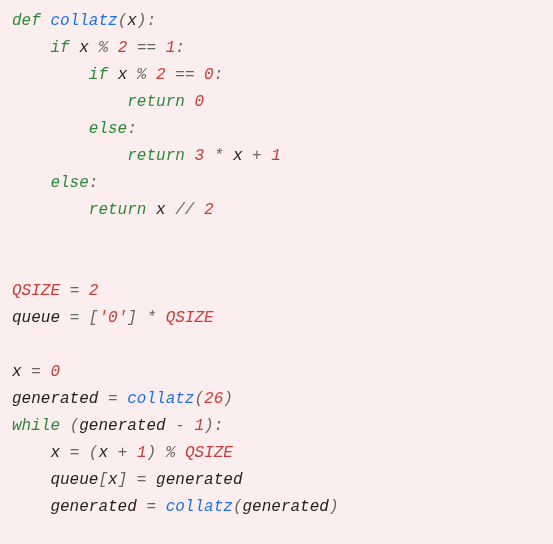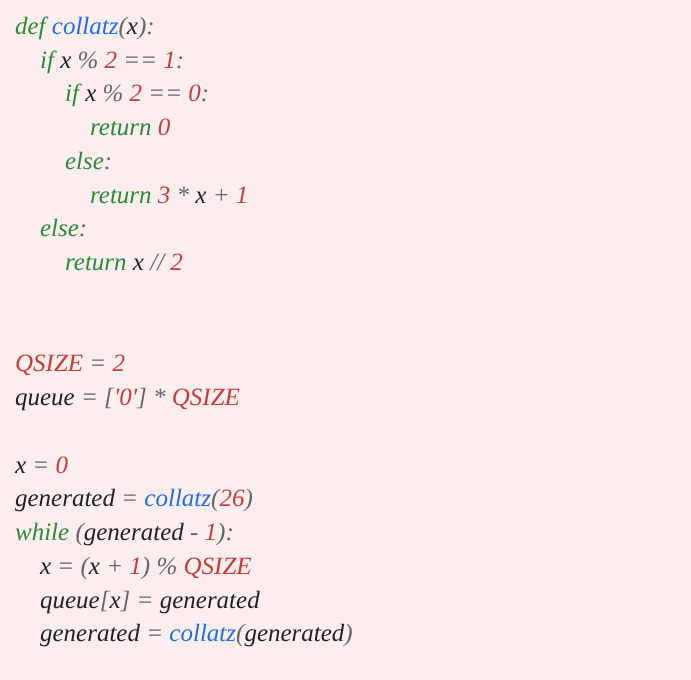--- a/index.html
+++ b/index.html
@@ -6,22 +6,22 @@
     margin: 0;
     padding: 0;
     background: #fceeee;
     width: 553px;
     height: 544px;
     overflow: hidden;
   }
   pre.code {
     margin: 0;
     padding: 8px 12px;
-    font-family: Liberation Serif, serif;
-    font-size: 20px;
+    font-family: Liberation Mono, monospace;
+    font-size: 16px;
     line-height: 27px;
     font-style: italic;
     color: #222;
     white-space: pre;
   }
   .kw   { color: #2b8a3a; }
   .fn   { color: #1f6feb; }
   .id   { color: #222;    }
   .op   { color: #666;    }
   .num  { color: #c93c37; }

